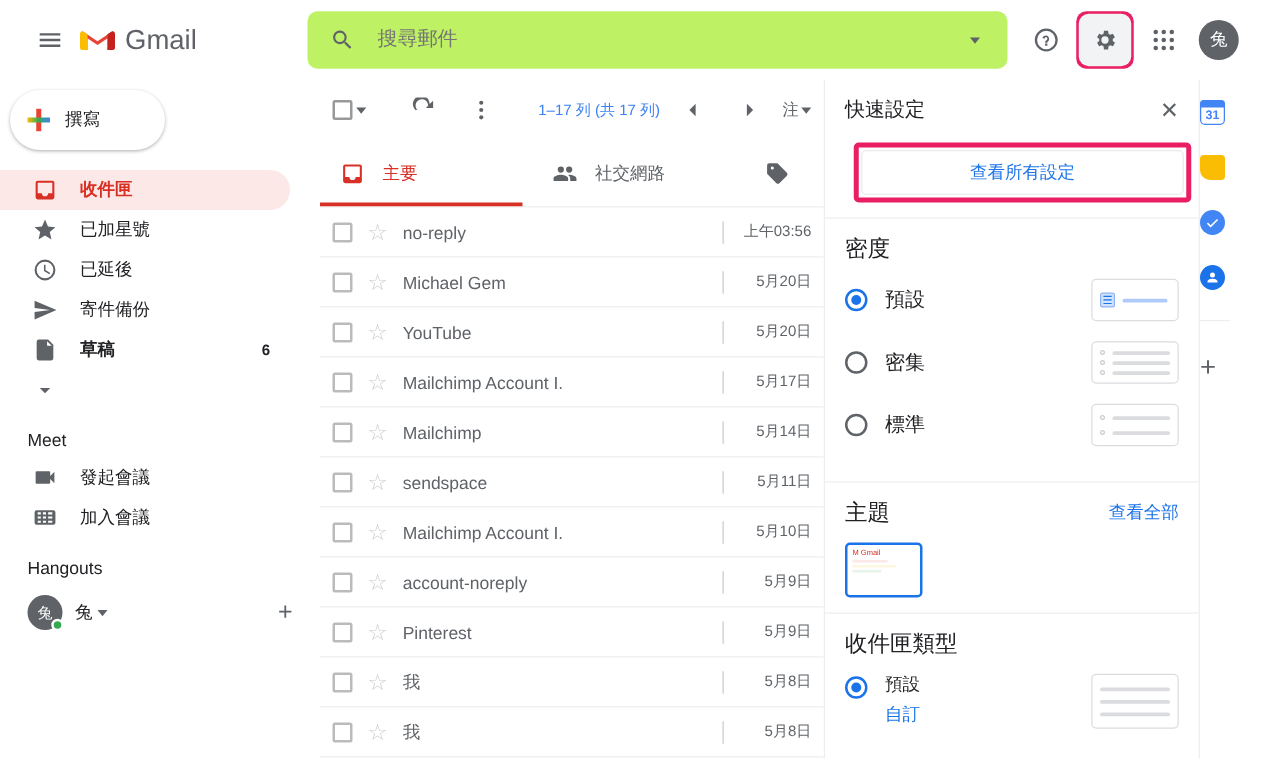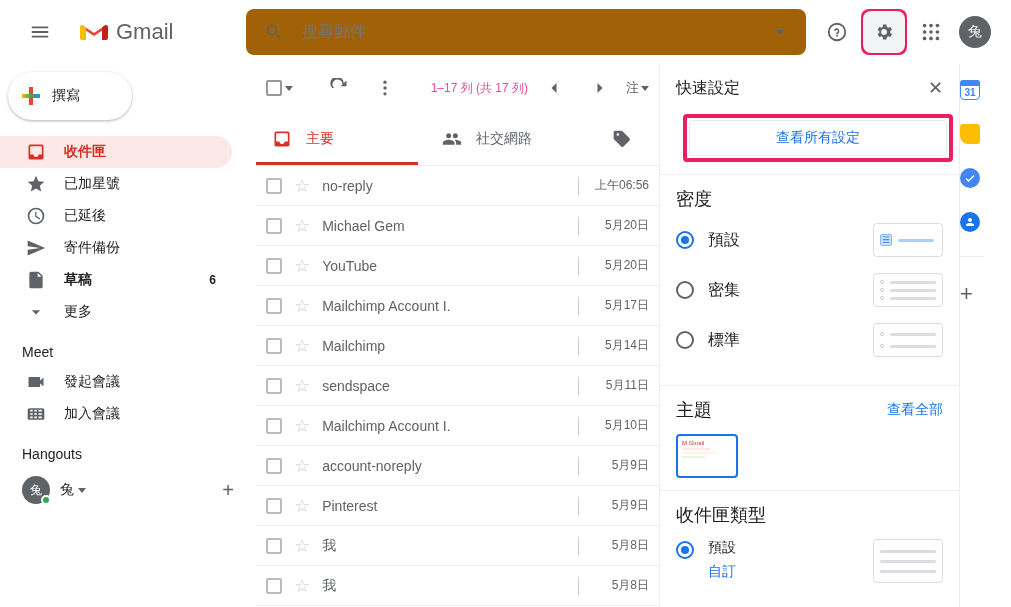--- a/index.html
+++ b/index.html
@@ -1,21 +1,21 @@
 <!DOCTYPE html>
 <html><head>
 <meta charset="utf-8">
 <style>
   * { margin: 0; padding: 0; box-sizing: border-box; font-family: Arial, "Microsoft JhengHei", sans-serif; }
   body { width: 1011px; height: 607px; overflow: hidden; background: #fff; color: #202124; }
   .hdr { display: flex; align-items: center; height: 64px; padding: 0 8px; }
-  .hdr .menu-area { display: flex; align-items: center; gap: 20px; padding-left: 12px; width: 238px; }
+  .hdr .menu-area { display: flex; align-items: center; gap: 4px; padding-left: 12px; width: 238px; }
   .icon-btn { width: 40px; height: 40px; display: flex; align-items: center; justify-content: center; border-radius: 50%; cursor: pointer; }
   .gmail-logo { display: flex; align-items: center; gap: 8px; font-size: 22px; color: #5f6368; }
-  .search-bar { flex: 1; display: flex; align-items: center; background: #a16207; border-radius: 8px; height: 46px; padding: 0 8px; max-width: 560px; }
+  .search-bar { flex: 1; display: flex; align-items: center; background: #bef264; border-radius: 8px; height: 46px; padding: 0 8px; max-width: 560px; }
   .search-bar input { border: none; background: transparent; outline: none; font-size: 16px; padding: 0 8px; flex: 1; }
   .search-expand { margin-left: auto; display: flex; width: 40px; height: 40px; align-items: center; justify-content: center; cursor: pointer; }
   .hdr-right { margin-left: auto; display: flex; align-items: center; gap: 4px; padding-right: 8px; }
   .settings-highlight { background: #e91e63; border-radius: 8px; padding: 2px; }
   .settings-highlight .icon-btn { background: #f1f3f4; width: 42px; height: 42px; border-radius: 8px; }
   .avatar { width: 32px; height: 32px; border-radius: 50%; background: #5f6368; color: #fff; display: flex; align-items: center; justify-content: center; font-size: 14px; margin: 0 4px; }
   .body { display: flex; height: calc(607px - 64px); }
   .sidebar { width: 248px; display: flex; flex-direction: column; padding-top: 8px; }
   .compose { display: flex; align-items: center; gap: 12px; background: #fff; border-radius: 24px; height: 48px; width: 124px; margin-left: 8px; margin-bottom: 16px; box-shadow: 0 1px 3px rgba(0,0,0,.3); padding: 0 20px 0 14px; cursor: pointer; font-size: 14px; }
   .compose-plus { font-size: 22px; font-weight: bold; position: relative; width: 18px; height: 18px; }
@@ -32,21 +32,21 @@
   .hangouts-avatar { width: 28px; height: 28px; border-radius: 50%; background: #5f6368; color: #fff; display: flex; align-items: center; justify-content: center; font-size: 12px; position: relative; }
   .presence { position: absolute; bottom: -1px; right: -1px; width: 10px; height: 10px; border-radius: 50%; background: #34a853; border: 2px solid #fff; }
   .hangouts-row .name { margin-left: 10px; font-size: 14px; }
   .hangouts-row .plus { margin-left: auto; font-size: 20px; color: #5f6368; cursor: pointer; }
   .main { flex: 1; display: flex; flex-direction: column; min-width: 0; margin-left: 8px; }
   .toolbar { height: 48px; display: flex; align-items: center; padding: 0 10px; gap: 6px; font-size: 13px; color: #5f6368; }
   .tb-checkbox { display: flex; align-items: center; }
   .checkbox { width: 16px; height: 16px; border: 2px solid #999; border-radius: 2px; }
   .caret { width: 0; height: 0; border-left: 4px solid transparent; border-right: 4px solid transparent; border-top: 5px solid #5f6368; margin-left: 3px; }
   .toolbar .spacer { flex: 1; }
-  .toolbar .range { font-size: 12px; color: #ec4899; }
+  .toolbar .range { font-size: 12px; color: #3b82f6; }
   .tabs { display: flex; height: 54px; border-bottom: 1px solid #eee; align-items: stretch; }
   .tab { display: flex; align-items: center; gap: 14px; padding: 0 16px; font-size: 14px; color: #5f6368; cursor: pointer; position: relative; min-width: 170px; }
   .tab.active { color: #d93025; }
   .tab.active::after { content: ''; position: absolute; bottom: 0; left: 0; right: 8px; height: 3px; background: #d93025; }
   .tab.promo { min-width: 40px; }
   .msg-list { flex: 1; overflow-y: auto; }
   .msg { height: 40px; display: flex; align-items: center; border-bottom: 1px solid #eee; padding: 0 10px; gap: 12px; position: relative; font-size: 14px; cursor: pointer; }
   .msg .checkbox { border-color: #bbb; }
   .msg .star { color: #ccc; font-size: 18px; cursor: pointer; }
   .msg .sender { flex: 1; min-width: 0; white-space: nowrap; overflow: hidden; text-overflow: ellipsis; color: #5f6368; }
@@ -190,21 +190,20 @@
       <svg class="i" viewBox="0 0 24 24">
           <path d="M6 2h9l5 5v13a2 2 0 01-2 2H6a2 2 0 01-2-2V4a2 2 0 012-2zm8 1.5V8h4.5L14 3.5z"></path>
         </svg>
       <span class="label">草稿</span>
       <span class="count">6</span>
     </div>
     <div class="nav-item">
       <svg class="i" viewBox="0 0 24 24">
           <path d="M7 10l5 5 5-5z"></path>
         </svg>
-      <span class="label">更多</span>
     </div>
     <div class="section-title">Meet</div>
     <div class="nav-item">
       <svg class="i" viewBox="0 0 24 24">
           <path d="M17 10.5V7a1 1 0 00-1-1H4a1 1 0 00-1 1v10a1 1 0 001 1h12a1 1 0 001-1v-3.5l4 4v-11l-4 4z"></path>
         </svg>
       <span class="label">發起會議</span>
     </div>
     <div class="nav-item">
       <svg class="i" viewBox="0 0 24 24">
@@ -278,21 +277,21 @@
             <path d="M21 11l-9-9H4a2 2 0 00-2 2v8l9 9a2 2 0 002.8 0l7.2-7.2a2 2 0 000-2.8zM7 8a1.5 1.5 0 110-3 1.5 1.5 0 010 3z"></path>
           </svg>
       </div>
     </div>
     <div class="msg-list" id="msg-list">
         <div class="msg">
           <div class="checkbox"></div>
           <span class="star">☆</span>
           <span class="sender">no-reply</span>
           <div class="divider"></div>
-          <span class="date">上午06:56</span>
+          <span class="date">上午03:56</span>
         </div>
         <div class="msg">
           <div class="checkbox"></div>
           <span class="star">☆</span>
           <span class="sender">Michael Gem</span>
           <div class="divider"></div>
           <span class="date">5月20日</span>
         </div>
         <div class="msg">
           <div class="checkbox"></div>

